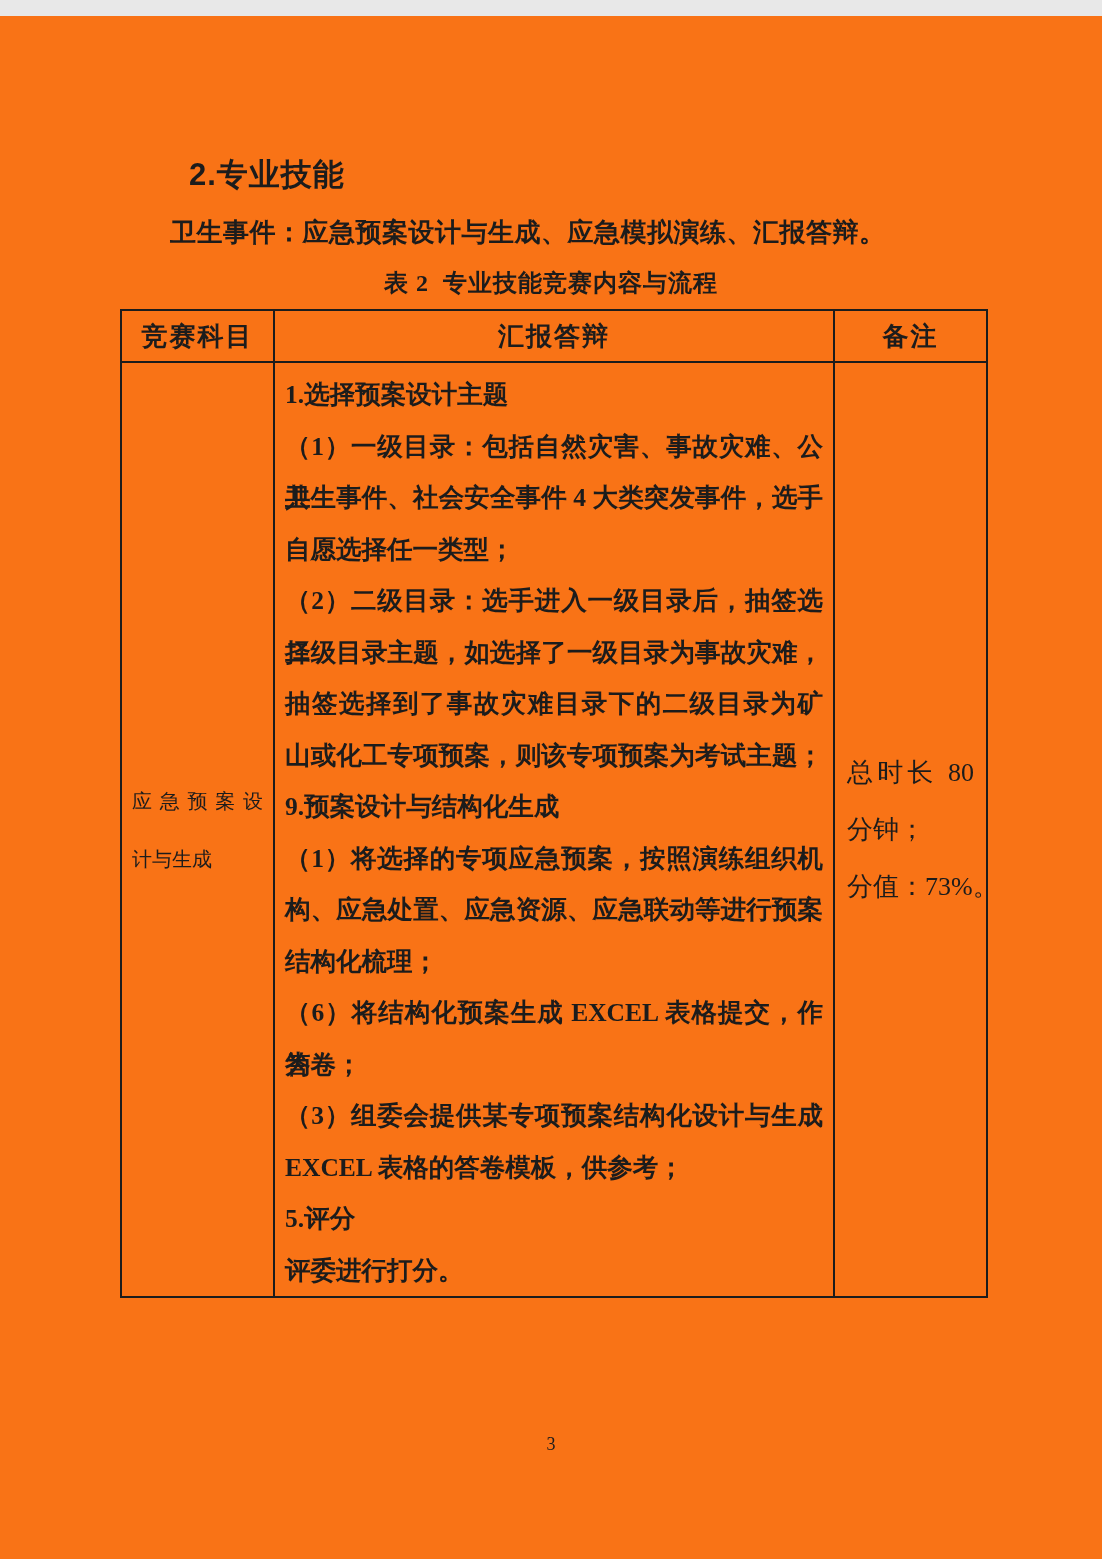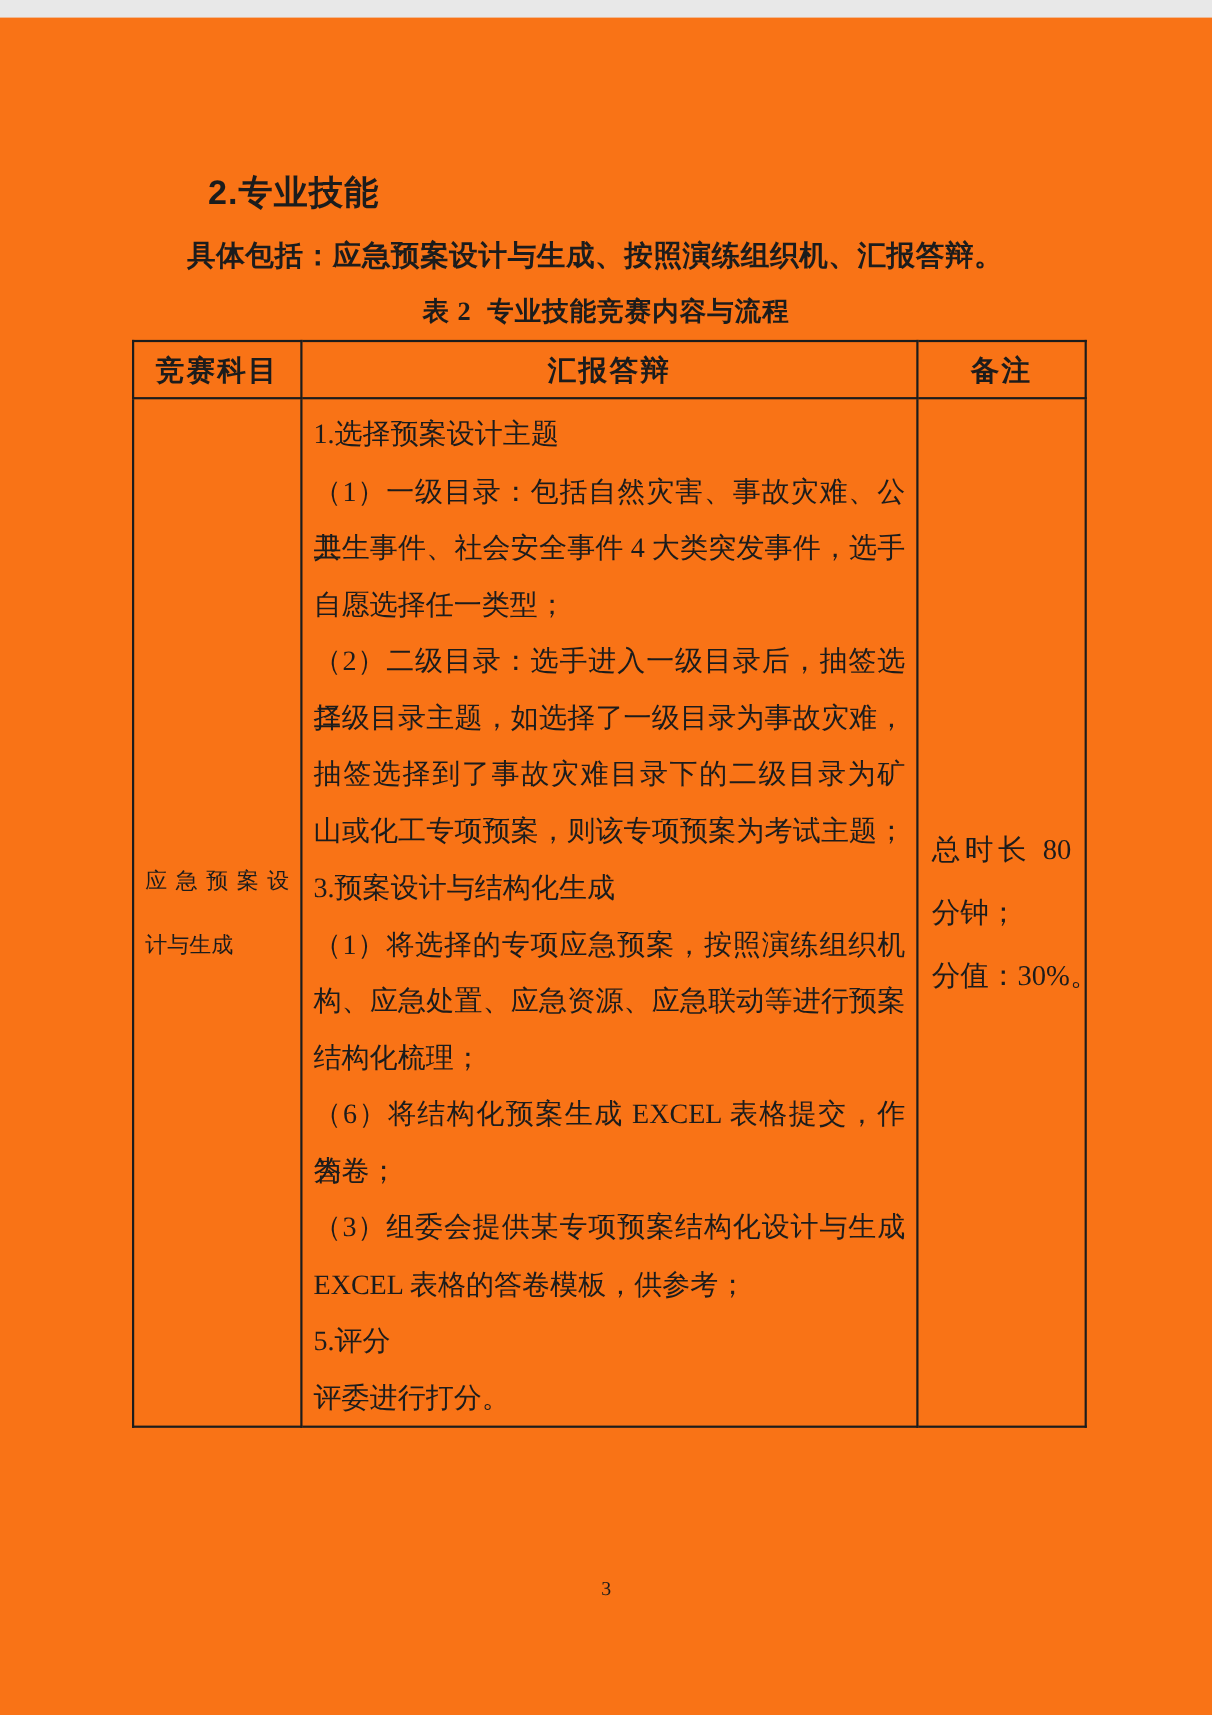--- a/index.html
+++ b/index.html
@@ -79,20 +79,21 @@
     font-size: 25.5px;
     text-align: left;
   }
   .line.justify {
     text-align: justify;
     text-align-last: justify;
   }
   td.content-cell {
     vertical-align: top;
     padding: 6px 10px 0 10px;
+    font-weight: bold;
   }
   .content-cell .line {
     height: 51.5px;
     line-height: 51.5px;
     white-space: nowrap;
   }
   .content-cell .line.justify { white-space: normal; }
   td.subject-cell {
     padding: 0 10px;
   }
@@ -119,21 +120,21 @@
     font-size: 18px;
   }
 </style>
 </head>
 <body>
 
 <div class="page">
 
   <div class="heading">2.专业技能</div>
 
-  <div class="intro">具体包括：应急预案设计与生成、按照演练组织机、汇报答辩。</div>
+  <div class="intro">卫生事件：应急预案设计与生成、应急模拟演练、汇报答辩。</div>
 
   <div class="caption">表 2  专业技能竞赛内容与流程</div>
 
   <table class="comp-table">
     <colgroup>
         <col class="c1">
         <col class="c2">
         <col class="c3">
       </colgroup>
     <thead>
@@ -154,37 +155,37 @@
         <td class="content-cell">
           <div class="lines">
               <span class="line">1.选择预案设计主题</span>
               <span class="line justify">（1）一级目录：包括自然灾害、事故灾难、公共</span>
               <span class="line justify">卫生事件、社会安全事件 4 大类突发事件，选手</span>
               <span class="line">自愿选择任一类型；</span>
               <span class="line justify">（2）二级目录：选手进入一级目录后，抽签选择</span>
               <span class="line justify">二级目录主题，如选择了一级目录为事故灾难，</span>
               <span class="line justify">抽签选择到了事故灾难目录下的二级目录为矿</span>
               <span class="line justify">山或化工专项预案，则该专项预案为考试主题；</span>
-              <span class="line">3.预案设计与结构化生成</span>
+              <span class="line">9.预案设计与结构化生成</span>
               <span class="line justify">（1）将选择的专项应急预案，按照演练组织机</span>
               <span class="line justify">构、应急处置、应急资源、应急联动等进行预案</span>
               <span class="line">结构化梳理；</span>
               <span class="line justify">（6）将结构化预案生成 EXCEL 表格提交，作为</span>
               <span class="line">答卷；</span>
               <span class="line justify">（3）组委会提供某专项预案结构化设计与生成</span>
               <span class="line">EXCEL 表格的答卷模板，供参考；</span>
               <span class="line">5.评分</span>
               <span class="line">评委进行打分。</span>
             </div>
         </td>
         <td class="remark-cell">
           <div class="lines">
               <span class="line justify">总时长 80</span>
               <span class="line">分钟；</span>
-              <span class="line">分值：30%。</span>
+              <span class="line">分值：73%。</span>
             </div>
         </td>
       </tr>
     </tbody>
   </table>
 
   <div class="page-number">3</div>
 
 </div>
 

